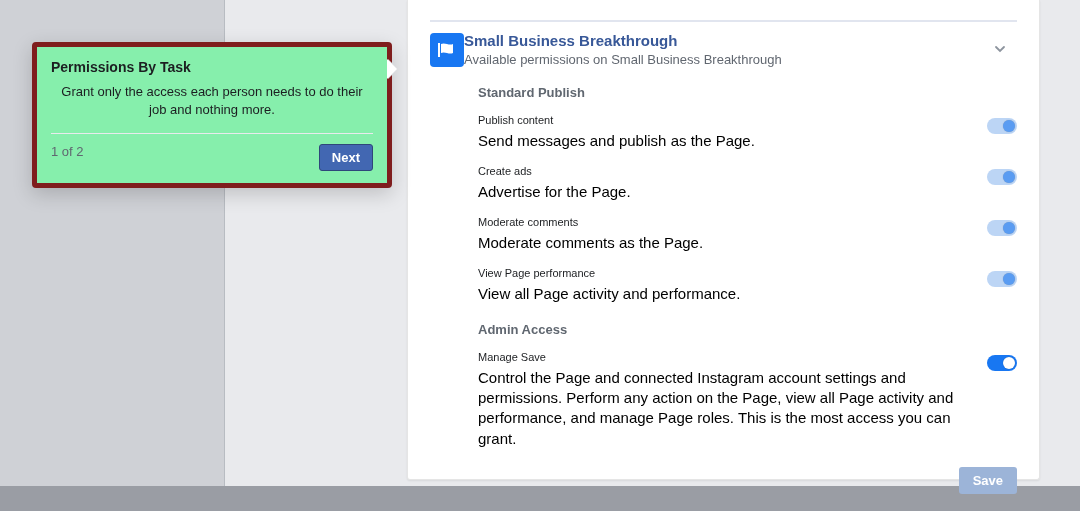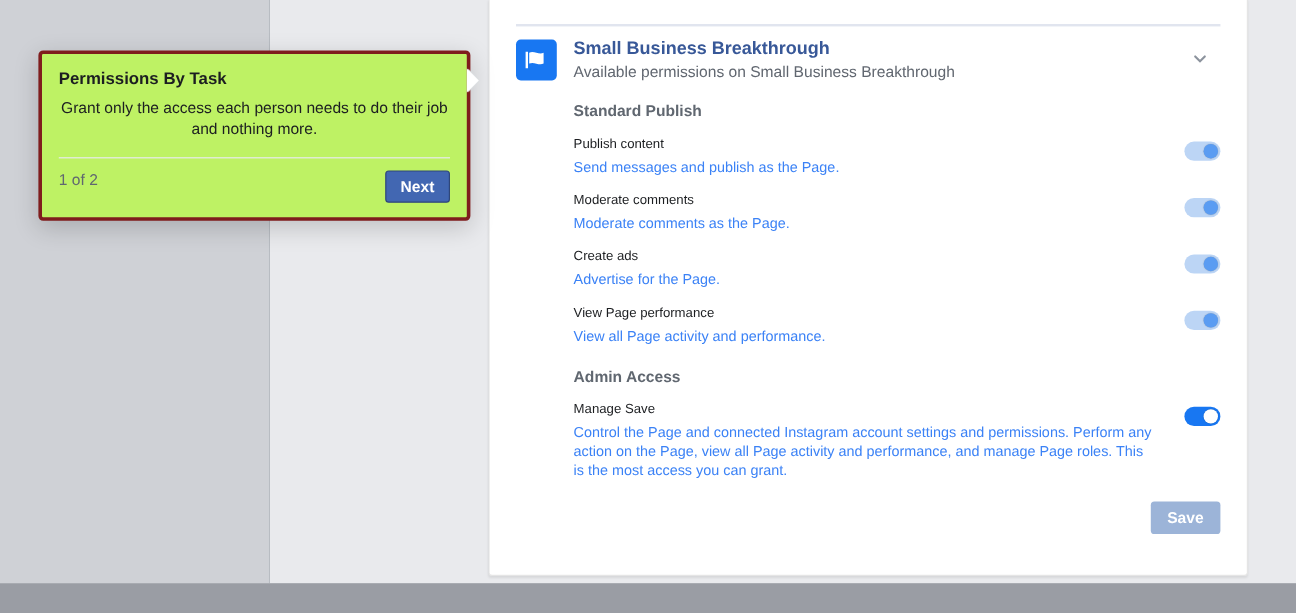--- a/index.html
+++ b/index.html
@@ -49,21 +49,20 @@
   .rule-top {
     height: 1px;
     background: #d0d3d8;
     margin-bottom: 10px;
     border-top: 2px solid #3b5998;
     opacity: .15;
   }
   .page-row {
     display: flex;
     align-items: flex-end;
-    gap: 14px;
     position: relative;
   }
   .page-icon {
     width: 34px; height: 34px;
     background: #1877f2;
     border-radius: 4px;
     display: flex;
     align-items: center;
     justify-content: center;
     flex-shrink: 0;
@@ -102,22 +101,22 @@
     margin-top: 14px;
     gap: 24px;
   }
   .perm-text { flex: 1; }
   .perm-title {
     font-size: 11px;
     color: #1c1e21;
     line-height: 1.25;
   }
   .perm-desc {
-    font-size: 12px;
-    color: #3b82f6;
+    font-size: 15px;
+    color: #000000;
     margin-top: 3px;
     line-height: 1.35;
   }
   .toggle {
     width: 30px; height: 16px;
     border-radius: 10px;
     position: relative;
     flex-shrink: 0;
     margin-top: 4px;
     cursor: pointer;
@@ -147,22 +146,22 @@
     border-radius: 3px;
     padding: 6px 14px;
     cursor: not-allowed;
   }
 
   
   .tip-card {
     position: absolute;
     left: 32px; top: 42px;
     width: 360px;
-    background: #bef264;
-    border: 3px solid #7f1d1d;
+    background: #86efac;
+    border: 5px solid #7f1d1d;
     border-radius: 4px;
     box-shadow: 0 6px 20px rgba(0,0,0,.18);
     padding: 12px 14px 12px 14px;
   }
   .tip-card::after {
     content: "";
     position: absolute;
     right: -10px; top: 12px;
     width: 0; height: 0;
     border-top: 10px solid transparent;
@@ -241,31 +240,31 @@
       <div class="perm-text">
         <div class="perm-title">Publish content</div>
         <div class="perm-desc">Send messages and publish as the Page.</div>
       </div>
       <div class="toggle on-light">
           <div class="knob"></div>
         </div>
     </div>
     <div class="perm">
       <div class="perm-text">
+        <div class="perm-title">Create ads</div>
+        <div class="perm-desc">Advertise for the Page.</div>
+      </div>
+      <div class="toggle on-light">
+          <div class="knob"></div>
+        </div>
+    </div>
+    <div class="perm">
+      <div class="perm-text">
         <div class="perm-title">Moderate comments</div>
         <div class="perm-desc">Moderate comments as the Page.</div>
-      </div>
-      <div class="toggle on-light">
-          <div class="knob"></div>
-        </div>
-    </div>
-    <div class="perm">
-      <div class="perm-text">
-        <div class="perm-title">Create ads</div>
-        <div class="perm-desc">Advertise for the Page.</div>
       </div>
       <div class="toggle on-light">
           <div class="knob"></div>
         </div>
     </div>
     <div class="perm">
       <div class="perm-text">
         <div class="perm-title">View Page performance</div>
         <div class="perm-desc">View all Page activity and performance.</div>
       </div>

